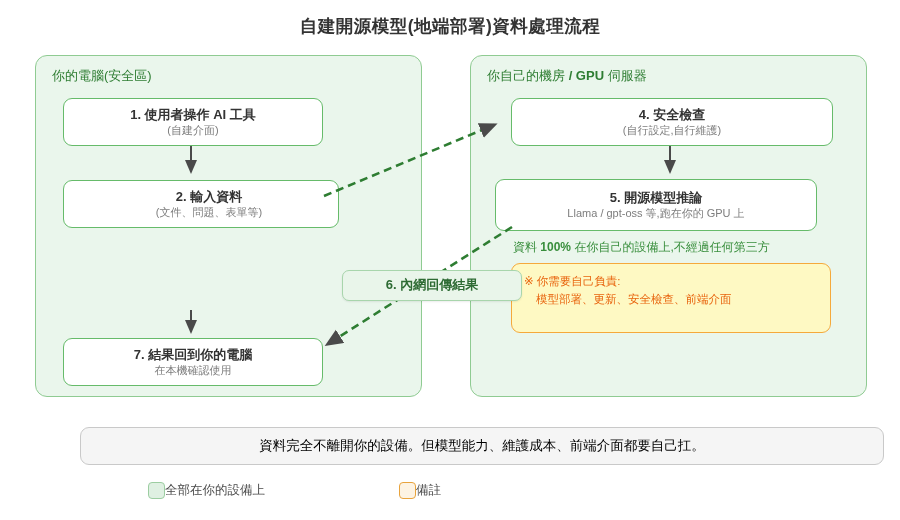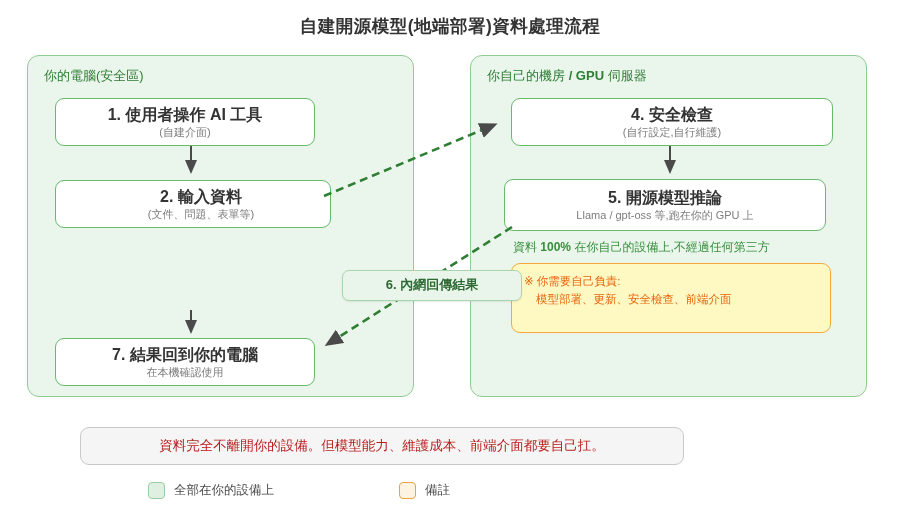--- a/index.html
+++ b/index.html
@@ -3,35 +3,35 @@
 <meta charset="utf-8">
 <style>
   html,body { margin:0; padding:0; background:#ffffff; }
   body { font-family:"Liberation Sans","DejaVu Sans",sans-serif; }
   .canvas { position:relative; width:900px; height:520px; background:#ffffff; overflow:hidden; }
 
   .title { position:absolute; left:0; top:14px; width:100%; margin:0;
            text-align:center; font-size:17.5px; font-weight:700; color:#333333; letter-spacing:0.5px; }
 
   .panel { position:absolute; background:#EAF6EC; border:1.5px solid #8FCB92; border-radius:12px; }
-  .panel-left  { left:27px;  top:55px; width:385px; height:340px; }
+  .panel-left  { left:35px;  top:55px; width:385px; height:340px; }
   .panel-right { left:470px; top:55px; width:395px; height:340px; }
   .panel-header { position:absolute; left:16px; top:11px; font-size:13px; color:#2E7D32; }
   .panel-header b { font-weight:700; }
 
   .flow-box { position:absolute; background:#ffffff; border:1.5px solid #66BB6A; border-radius:9px;
               display:flex; flex-direction:column; align-items:center; justify-content:center; }
-  .box-title { font-size:16px; font-weight:700; color:#333333; line-height:1.35; }
+  .box-title { font-size:13px; font-weight:700; color:#333333; line-height:1.35; }
   .box-sub   { font-size:11px; color:#7d7d7d; line-height:1.4; }
 
   .fb1 { left:27px; top:42px;  width:258px; height:46px; }
   .fb2 { left:27px; top:124px; width:258px; height:46px;padding-left:16px; }
   .fb7 { left:27px; top:282px; width:258px; height:46px; }
   .fb4 { left:40px; top:42px;  width:320px; height:46px; }
-  .fb5 { left:33px; top:123px; width:320px; height:50px; }
+  .fb5 { left:24px; top:123px; width:320px; height:50px; }
 
   .data-note { position:absolute; left:42px; top:183px; width:330px;
                font-size:12px; color:#388E3C; }
   .data-note b { font-weight:700; }
 
   .resp-box { position:absolute; left:40px; top:207px; width:320px; height:70px;
               background:#fef9c3; border:1.5px solid #F5A93B; border-radius:9px;
               box-sizing:border-box; padding:9px 12px 8px 12px;
               font-size:11.5px; color:#E8650F; line-height:1.55; }
   .resp-line2, .resp-line3 { padding-left:12px; }
@@ -39,26 +39,26 @@
   .arrows { position:absolute; left:0; top:0; z-index:5; pointer-events:none; }
 
   .connector-label { position:absolute; z-index:6; background:#E9F5EA; border:1px solid #A8D5AC;
                      border-radius:7px; box-shadow:0 1px 2px rgba(0,0,0,0.08);
                      display:flex; flex-direction:column; align-items:center; justify-content:center; }
   .cl3 { left:347px; top:127px; width:172px; height:44px; }
   .cl6 { left:342px; top:270px; width:178px; height:29px; }
   .cl-title { font-size:13px; font-weight:700; color:#2E6B34; line-height:1.3; }
   .cl-sub   { font-size:10.5px; color:#52A05A; line-height:1.4; }
 
-  .summary { position:absolute; left:80px; top:427px; width:604px; height:38px;
+  .summary { position:absolute; left:80px; top:427px; width:804px; height:38px;
              background:#F5F5F5; border:1.5px solid #C9C9C9; border-radius:9px;
              display:flex; align-items:center; justify-content:center;
-             font-size:13.5px; color:#b91c1c; box-sizing:border-box; }
+             font-size:13.5px; color:#000000; box-sizing:border-box; }
 
-  .legend-item { position:absolute; display:flex; align-items:flex-end; gap:9px; }
+  .legend-item { position:absolute; display:flex; align-items:flex-end; }
   .li1 { left:148px; top:482px; }
   .li2 { left:399px; top:482px; }
   .swatch { width:17px; height:17px; border-radius:4px; box-sizing:border-box; }
   .swatch-green  { background:#DFF0E2; border:1.5px solid #9CCDA1; }
   .swatch-orange { background:#FDF3E3; border:1.5px solid #E8A33D; }
   .legend-label { font-size:12.5px; color:#4A4A4A; }
 </style>
 </head>
 <body>
 

